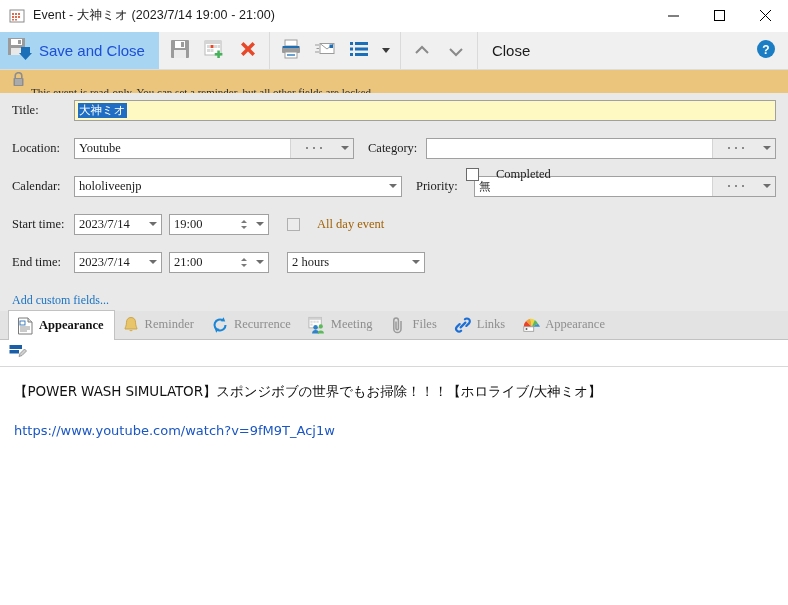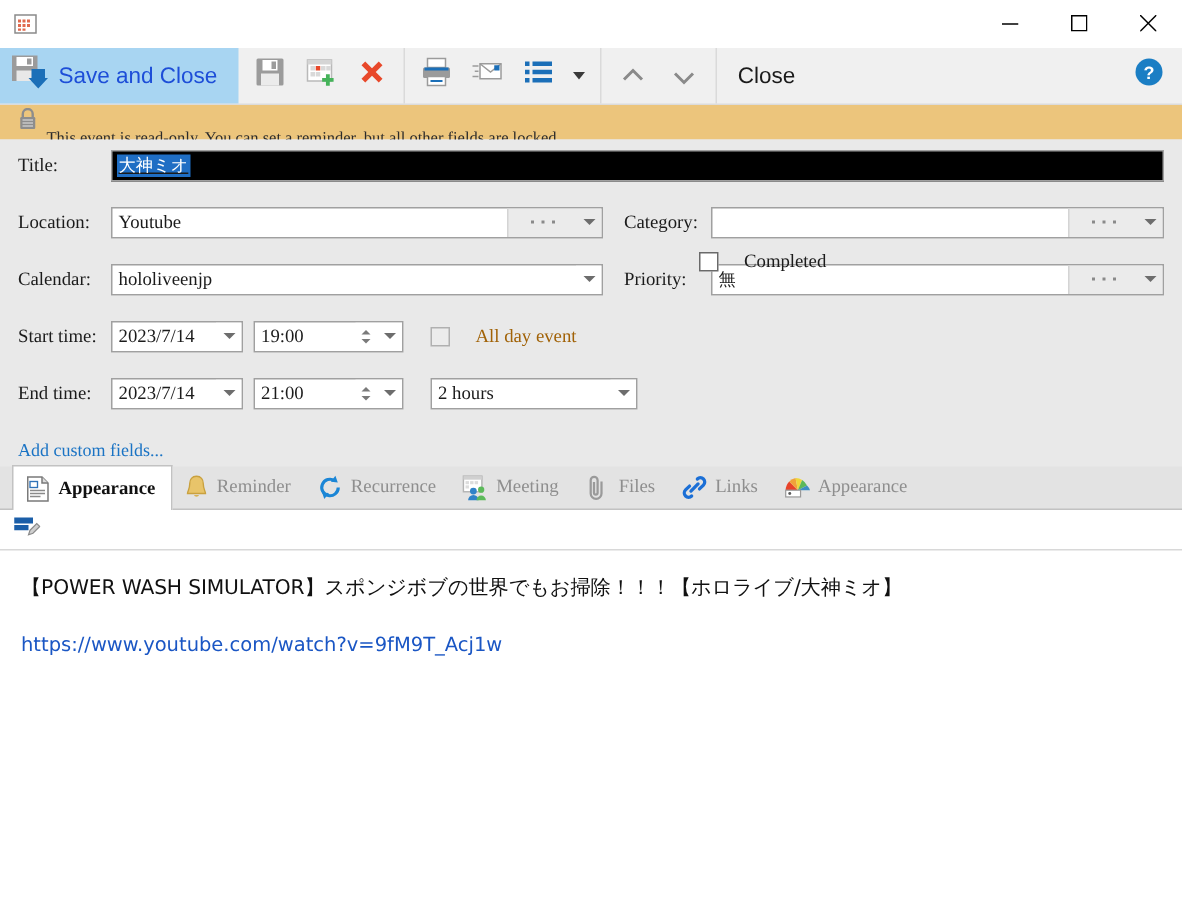--- a/index.html
+++ b/index.html
@@ -200,21 +200,21 @@
     border-right: 3px solid transparent;
     border-bottom: 3px solid #7a7a7a;
   }
   .spin .dn {
     width: 0; height: 0;
     border-left: 3px solid transparent;
     border-right: 3px solid transparent;
     border-top: 3px solid #7a7a7a;
   }
 
-  .ctl.flat { background: #000000; text-decoration: underline; }
+  .ctl.flat { background: #fef9c3; }
 
   .chk {
     width: 13px; height: 13px;
     border: 1px solid #6a6a6a;
     background: #ffffff;
     flex: 0 0 13px;
   }
   .chk.dim { border-color: #b0b0b0; background: #ececec; }
   .chk-row { display: flex; align-items: center; gap: 17px; }
 
@@ -306,20 +306,21 @@
             <rect x="6" y="5" width="2" height="2"></rect>
           <rect x="9" y="5" width="2" height="2"></rect>
             <rect x="3" y="8" width="2" height="2"></rect>
           <rect x="6" y="8" width="2" height="2"></rect>
             <rect x="9" y="8" width="2" height="2"></rect>
           <rect x="3" y="11" width="2" height="1.5"></rect>
             <rect x="6" y="11" width="2" height="1.5"></rect>
         </g>
       </svg>
     </span>
+    <span class="title-text">Event - 大神ミオ (2023/7/14 19:00 - 21:00)</span>
     <div class="win-controls">
       <div class="win-btn">
         <svg width="11" height="11" viewBox="0 0 11 11">
             <line x1="0" y1="6" x2="11" y2="6" stroke="#000" stroke-width="1"></line>
           </svg>
       </div>
       <div class="win-btn">
         <svg width="11" height="11" viewBox="0 0 11 11">
             <rect x="0.5" y="0.5" width="10" height="10" fill="none" stroke="#000" stroke-width="1"></rect>
           </svg>
@@ -474,21 +475,21 @@
 
     <div class="frow">
       <span class="flabel lbl-left">Title:</span>
       <div class="ctl flat" style="flex:1 1 auto;">
         <span class="val sel jp">大神ミオ</span>
       </div>
     </div>
 
     <div class="frow">
       <span class="flabel lbl-left">Location:</span>
-      <div class="ctl" style="width:328px;">
+      <div class="ctl" style="width:280px;">
         <span class="val">Youtube</span>
         <div class="ellipsis-btn">
             <i></i>
             <i></i>
             <i></i>
           </div>
         <div class="drop-btn">
             <span class="caret"></span>
           </div>
       </div>

